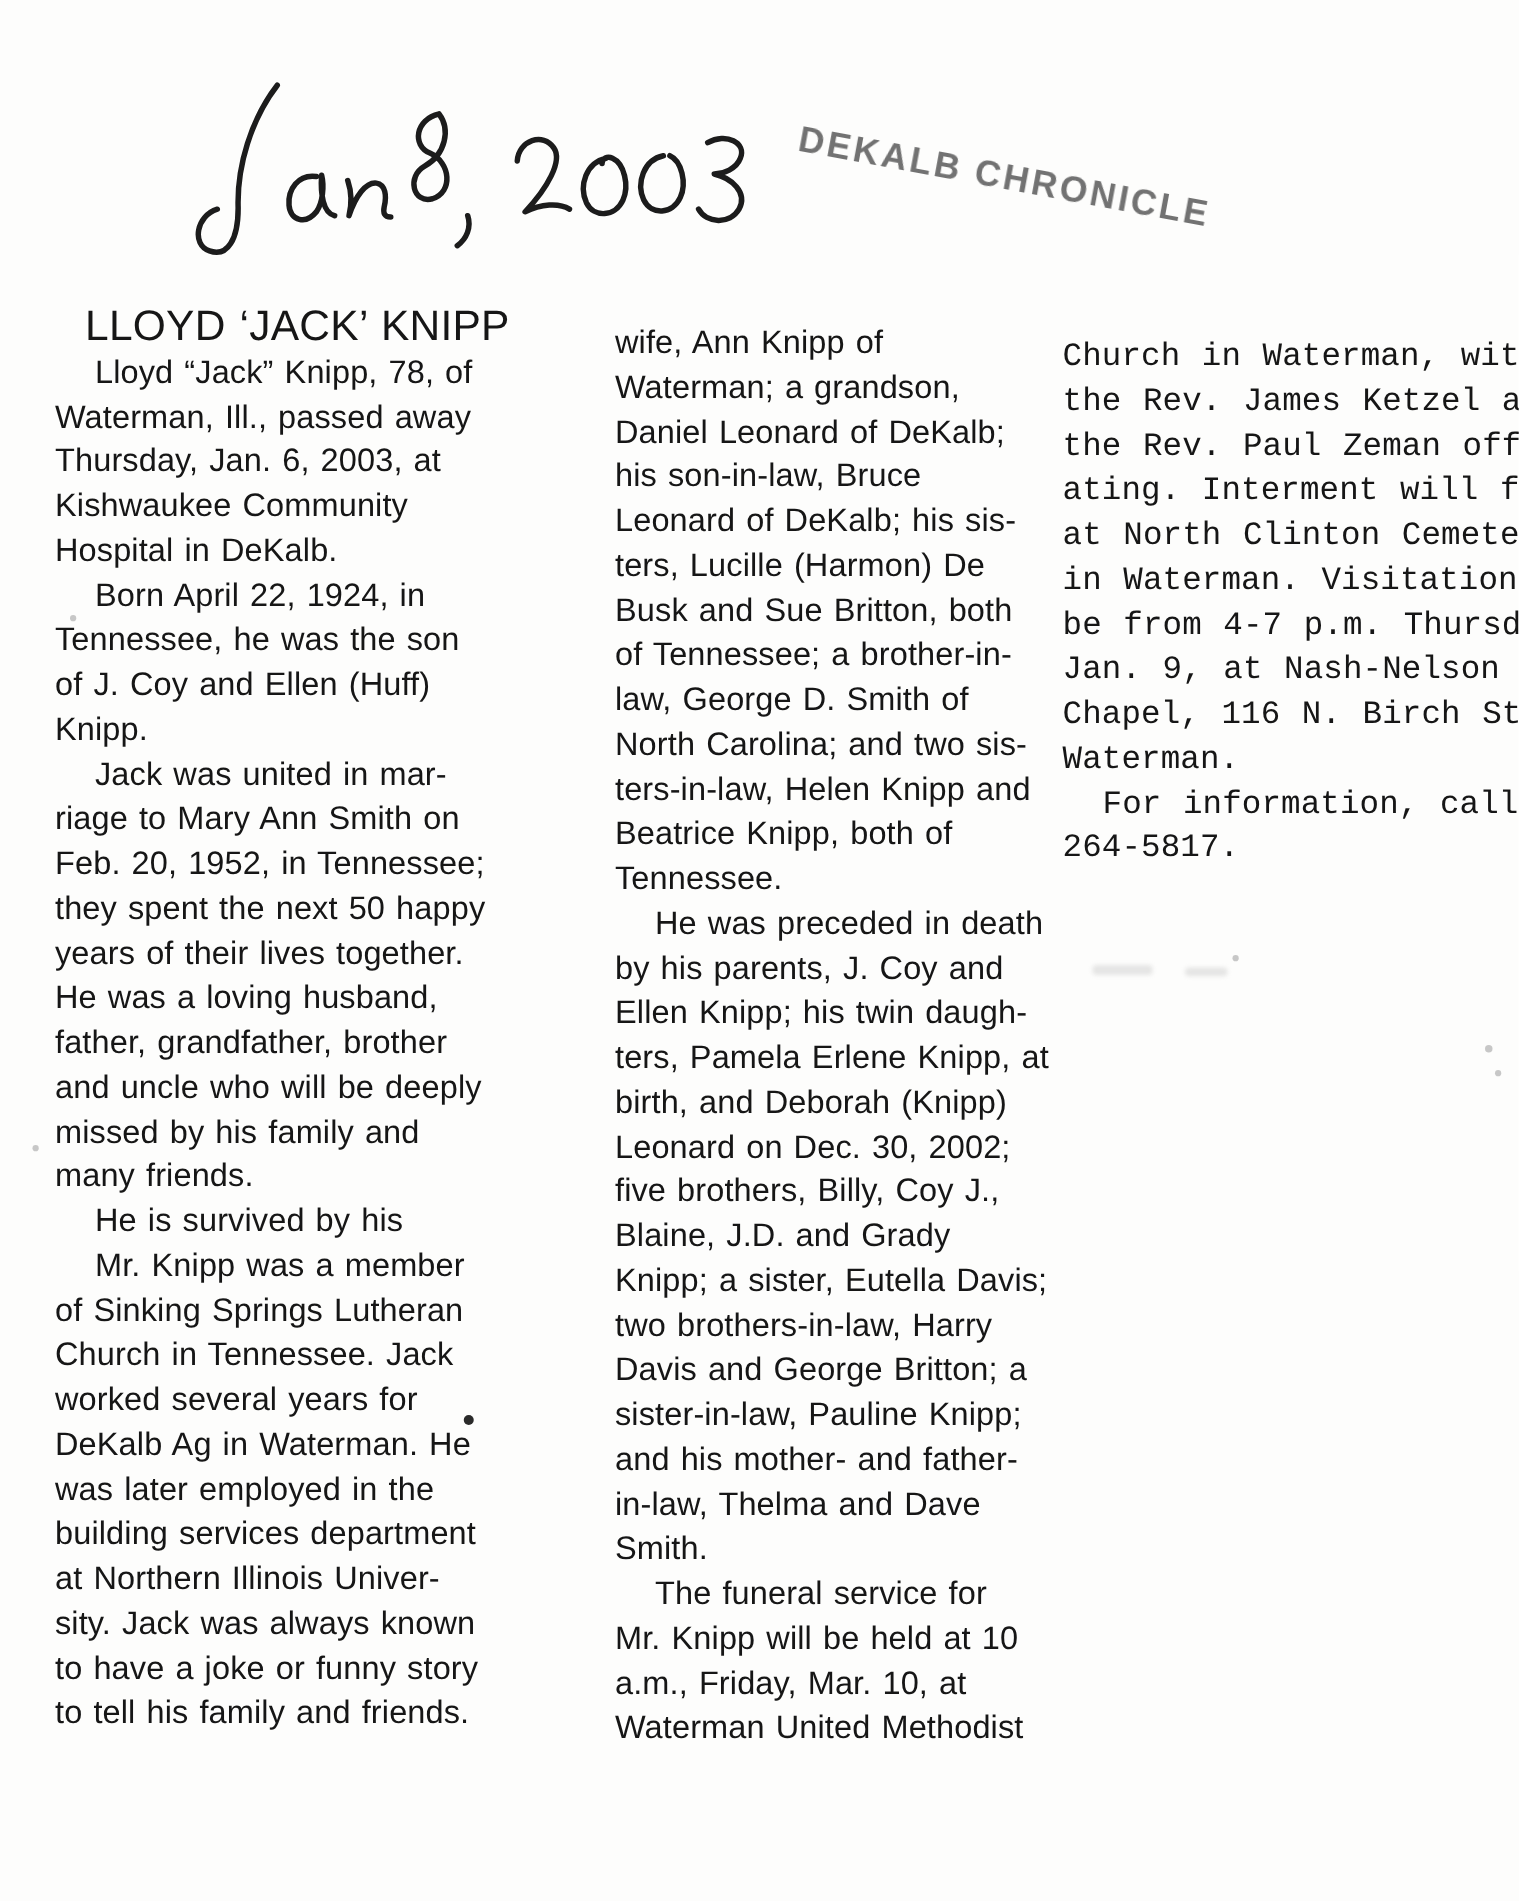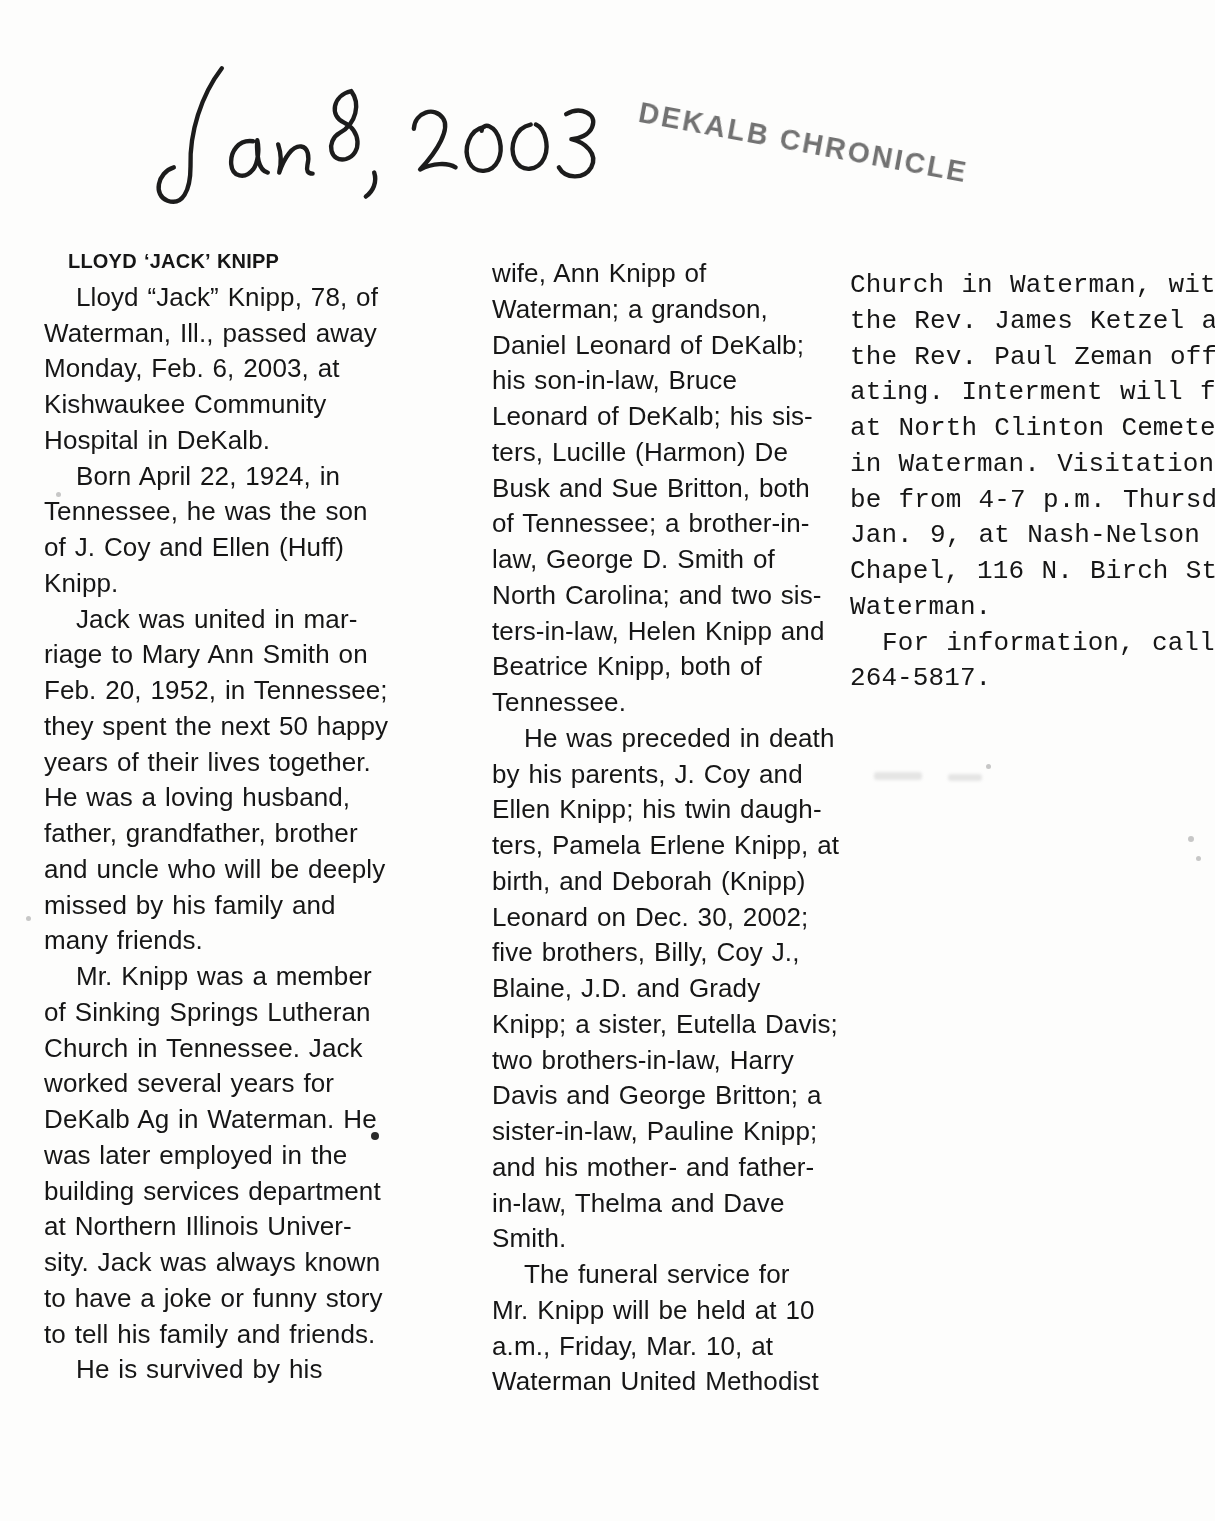--- a/index.html
+++ b/index.html
@@ -43,22 +43,22 @@
     font-size: 26px;
     line-height: 35.75px;
     word-spacing: 1.5px;
     letter-spacing: 0.1px;
   }
   .col-1 { left: 44px;  top: 244px; width: 402px; }
   .col-2 { left: 448px; top: 256px; width: 402px; margin-left: 44px; }
   .col-3 { left: 850px; top: 268px; width: 364px; font-family: Liberation Mono, monospace; }
 
   .headline {
-    font-weight: bold;
-    font-size: 20px;
+    font-weight: normal;
+    font-size: 34px;
     letter-spacing: 0.2px;
     padding-left: 24px;
     white-space: pre;
   }
   .para { white-space: pre; }
   .para.indent { text-indent: 32px; }
 
   
   .artifact { position: absolute; border-radius: 50%; }
   .ink-dot   { width: 8px; height: 8px; background: #2a2a2a; }
@@ -92,49 +92,49 @@
       <path d="M 418,50 C 432,42 448,50 443,62 C 440,70 430,74 423,74 C 436,77 449,88 442,101 C 435,113 417,112 411,101"></path>
     </svg>
   </div>
 
   <div class="stamp">DEKALB CHRONICLE</div>
 
   <div class="col col-1">
     <div class="headline">LLOYD ‘JACK’ KNIPP</div>
     <div class="para indent">Lloyd “Jack” Knipp, 78, of
 Waterman, Ill., passed away
-Monday, Feb. 6, 2003, at
+Thursday, Jan. 6, 2003, at
 Kishwaukee Community
 Hospital in DeKalb.</div>
     <div class="para indent">Born April 22, 1924, in
 Tennessee, he was the son
 of J. Coy and Ellen (Huff)
 Knipp.</div>
     <div class="para indent">Jack was united in mar-
 riage to Mary Ann Smith on
 Feb. 20, 1952, in Tennessee;
 they spent the next 50 happy
 years of their lives together.
 He was a loving husband,
 father, grandfather, brother
 and uncle who will be deeply
 missed by his family and
 many friends.</div>
+    <div class="para indent">He is survived by his</div>
     <div class="para indent">Mr. Knipp was a member
 of Sinking Springs Lutheran
 Church in Tennessee. Jack
 worked several years for
 DeKalb Ag in Waterman. He
 was later employed in the
 building services department
 at Northern Illinois Univer-
 sity. Jack was always known
 to have a joke or funny story
 to tell his family and friends.</div>
-    <div class="para indent">He is survived by his</div>
   </div>
 
   <div class="col col-2">
     <div class="para">wife, Ann Knipp of
 Waterman; a grandson,
 Daniel Leonard of DeKalb;
 his son-in-law, Bruce
 Leonard of DeKalb; his sis-
 ters, Lucille (Harmon) De
 Busk and Sue Britton, both

